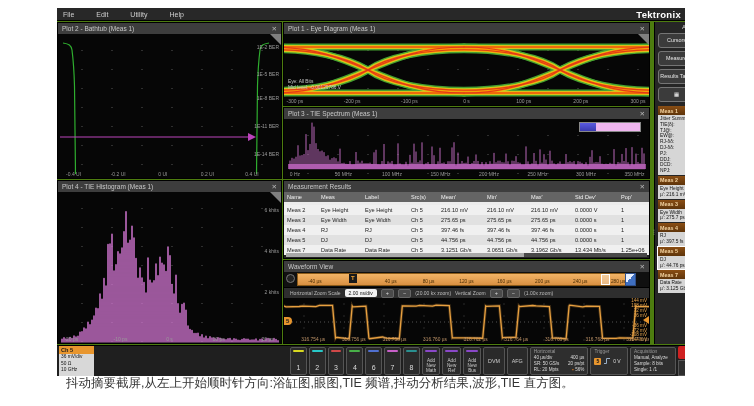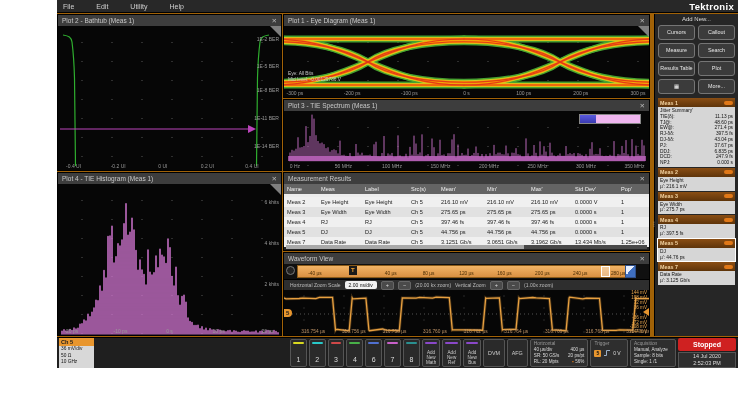--- a/index.html
+++ b/index.html
@@ -1,18 +1,18 @@
 <!DOCTYPE html>
 <html><head>
 <meta charset="utf-8">
 <style>
   *{margin:0;padding:0;box-sizing:border-box;font-family:"Liberation Sans",sans-serif;}
   html,body{width:754px;height:406px;background:#ffffff;overflow:hidden;}
   #stage{position:relative;width:754px;height:406px;background:#fff;}
-  #scope{position:absolute;left:57px;top:0;width:681px;height:368px;background:#a16207;overflow:hidden;}
+  #scope{position:absolute;left:57px;top:8px;width:628px;height:368px;background:#4d7c0f;overflow:hidden;}
 
   
   #menubar{position:absolute;left:0;top:0;width:100%;height:13px;background:#282828;display:flex;align-items:center;padding:0 6px;gap:22px;border-bottom:1px solid #000;}
   .menu-item{font-size:7px;color:#cfcfcf;}
   #logo{position:absolute;right:4px;top:1px;font-size:9.5px;font-weight:bold;color:#fff;letter-spacing:.3px;}
 
   
   .plot{position:absolute;background:#101010;border:1px solid #000;}
   .ptitle{height:11px;background:#3d3d3d;color:#c9c9c9;font-size:6.5px;line-height:11px;padding:0 4px;display:flex;justify-content:space-between;align-items:center;}
   .close{color:#bbb;font-size:6.5px;cursor:default;}
@@ -615,13 +615,14 @@
       <div id="rightstack">
         <div id="stopped">Stopped</div>
         <div id="dtbox">
           <div>14 Jul 2020</div>
           <div>2:52:03 PM</div>
         </div>
       </div>
     </div>
   </div>
 
+  <div id="caption">抖动摘要截屏,从左上开始顺时针方向:浴缸图,眼图,TIE 频谱,抖动分析结果,波形,TIE 直方图。</div>
 </div>
 
 </body></html>

